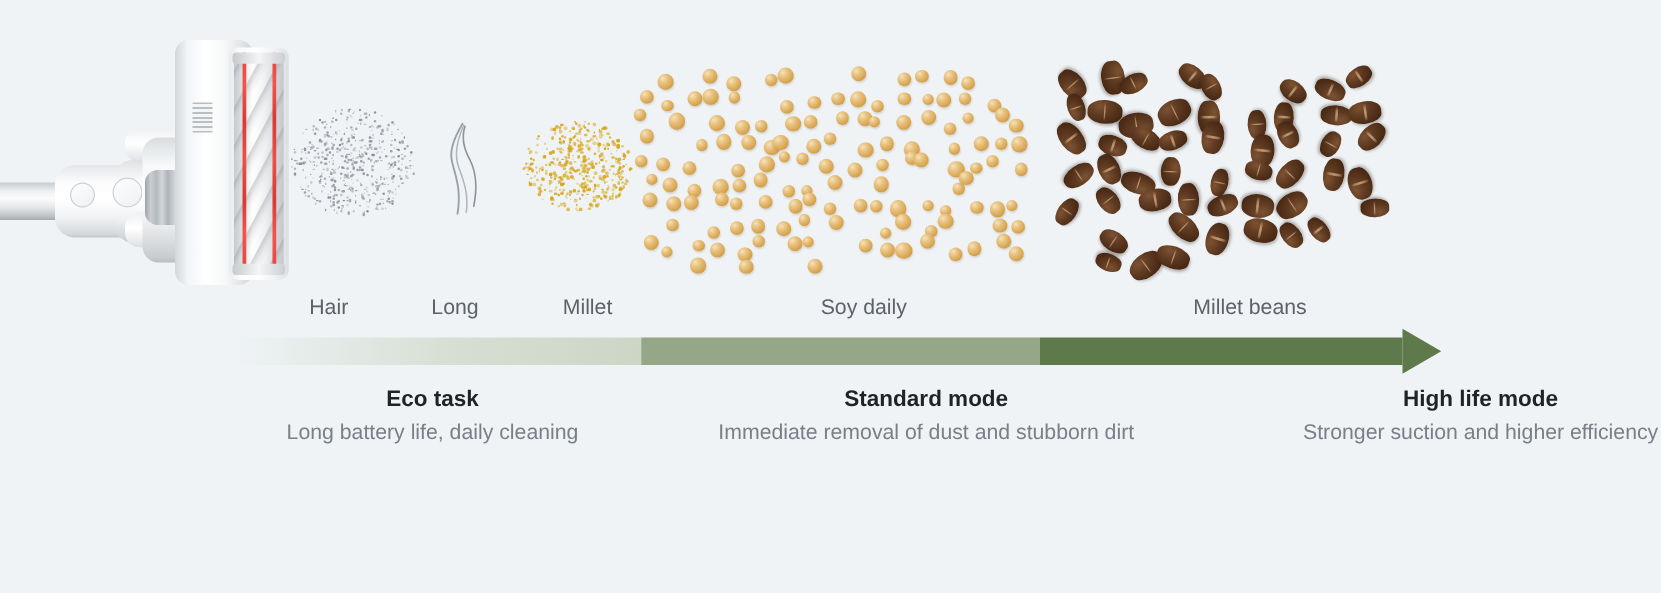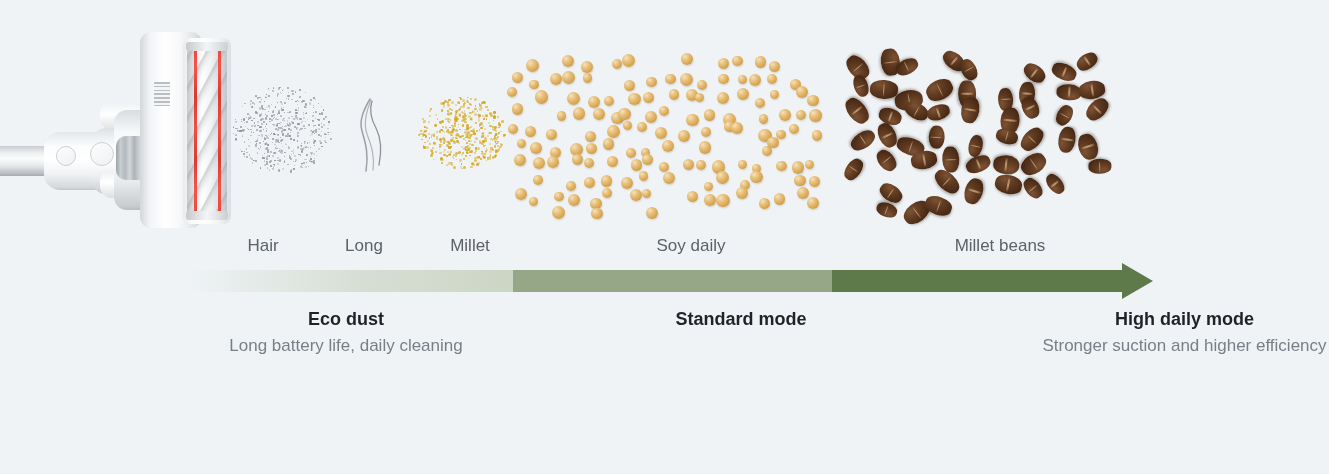--- a/index.html
+++ b/index.html
@@ -1489,27 +1489,28 @@
   <div class="item-label" style="left:1000px">Millet beans</div>
 
   <div class="bar-wrap">
     <div class="bar-seg seg-eco"></div>
     <div class="bar-seg seg-standard"></div>
     <div class="bar-seg seg-high"></div>
     <div class="arrow-head"></div>
   </div>
 
   <div class="mode mode-eco">
-    <p class="mode-title">Eco dust</p>
+    <p class="mode-title">Eco task</p>
     <p class="mode-desc">Long battery life, daily cleaning</p>
   </div>
 
   <div class="mode mode-standard">
     <p class="mode-title">Standard mode</p>
+    <p class="mode-desc">Immediate removal of dust and stubborn dirt</p>
   </div>
 
   <div class="mode mode-high">
-    <p class="mode-title">High daily mode</p>
+    <p class="mode-title">High life mode</p>
     <p class="mode-desc">Stronger suction and higher efficiency</p>
   </div>
 
 
 </div>
 
 </body></html>

